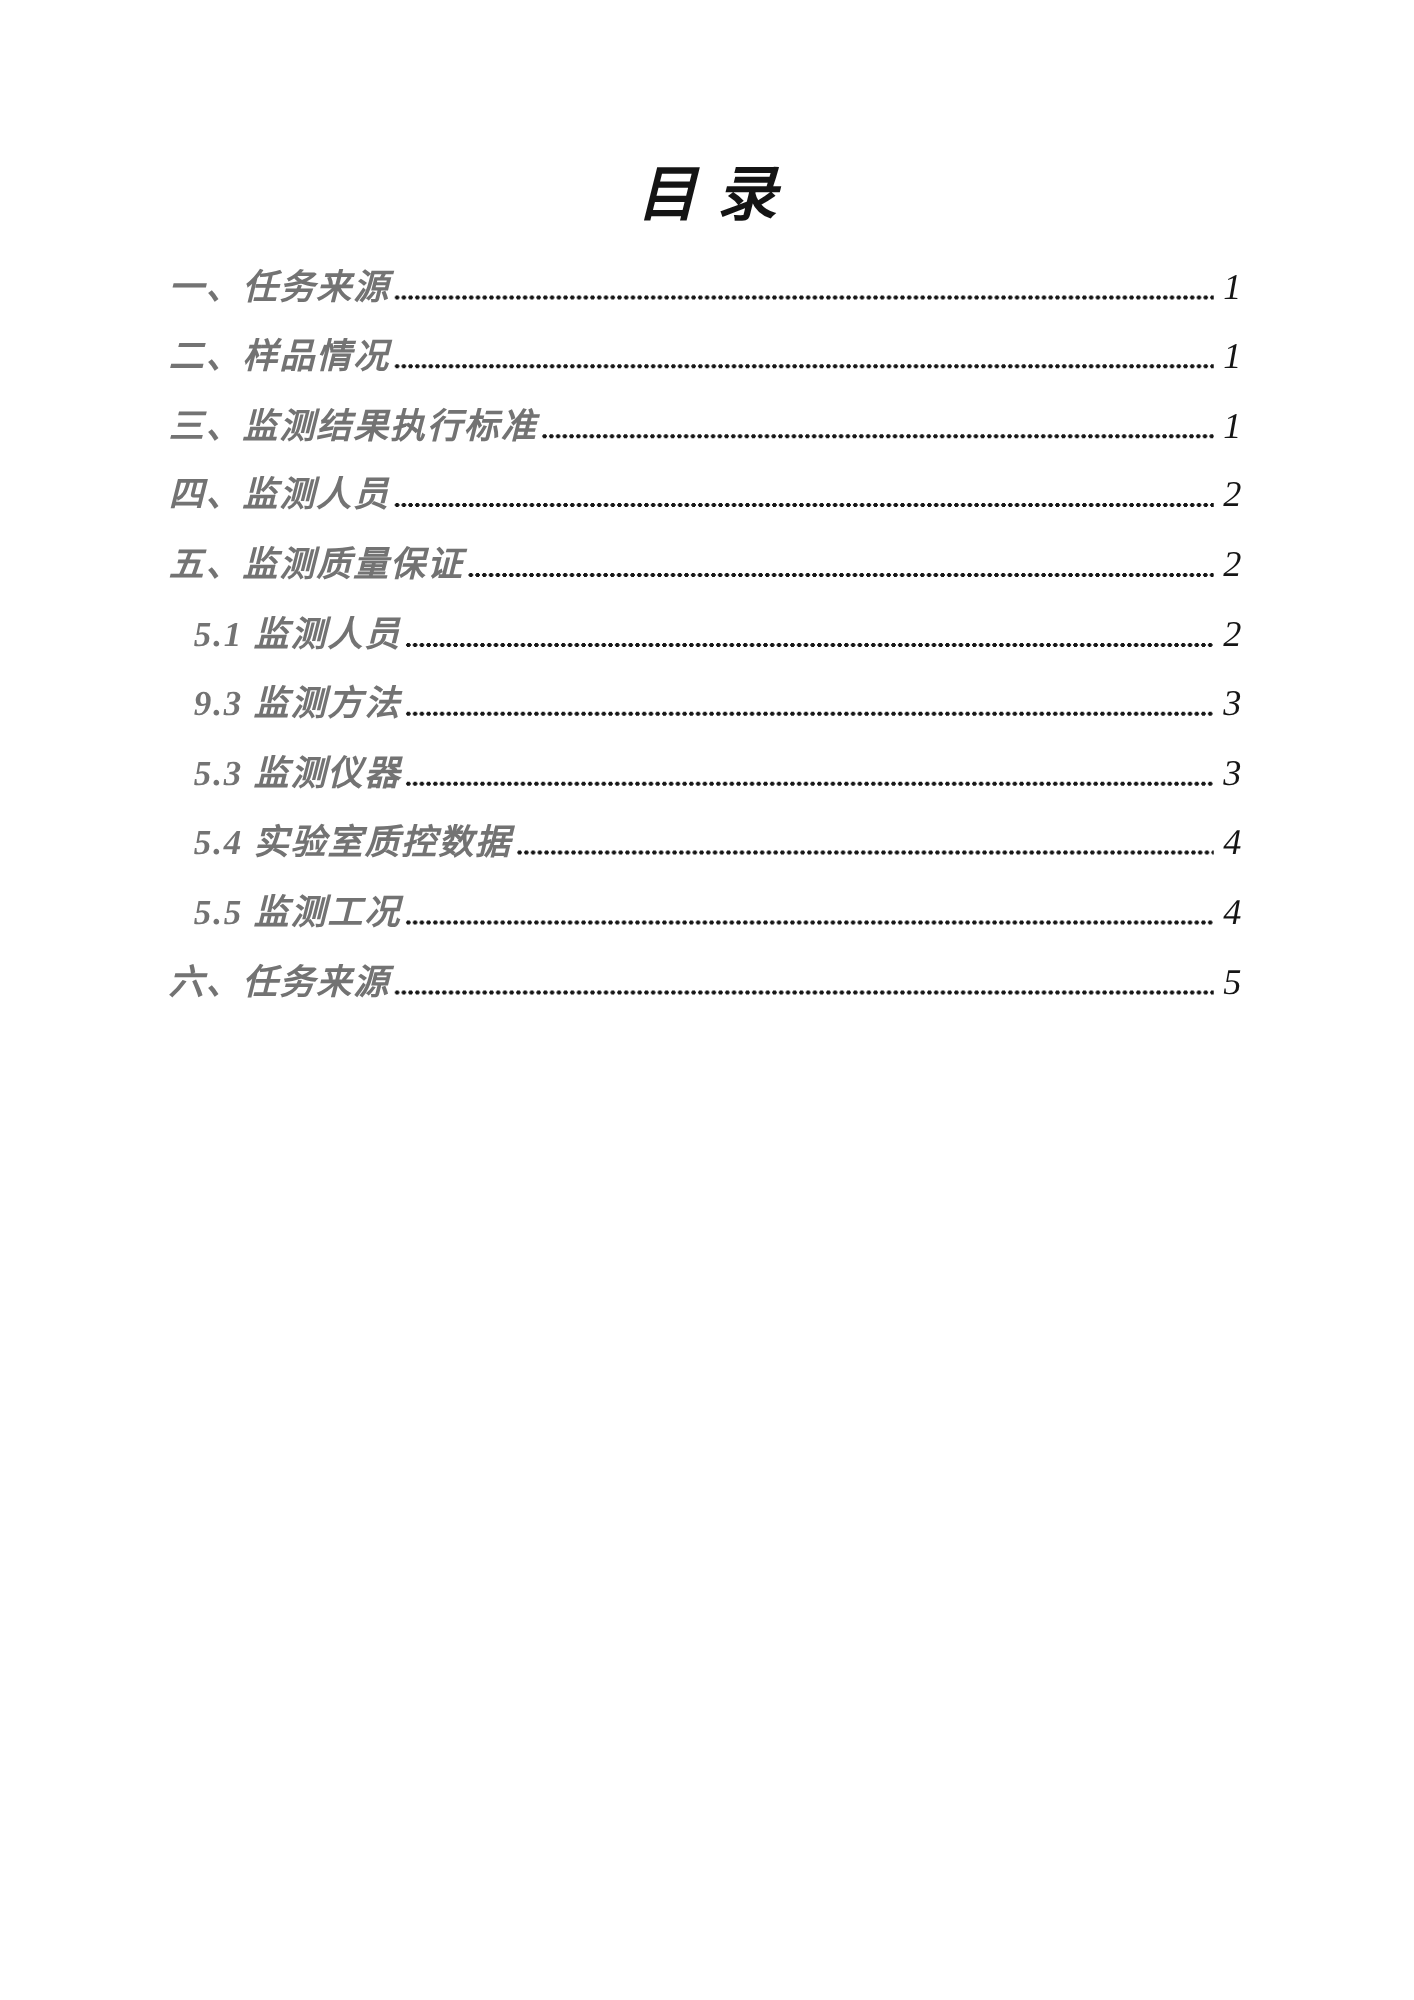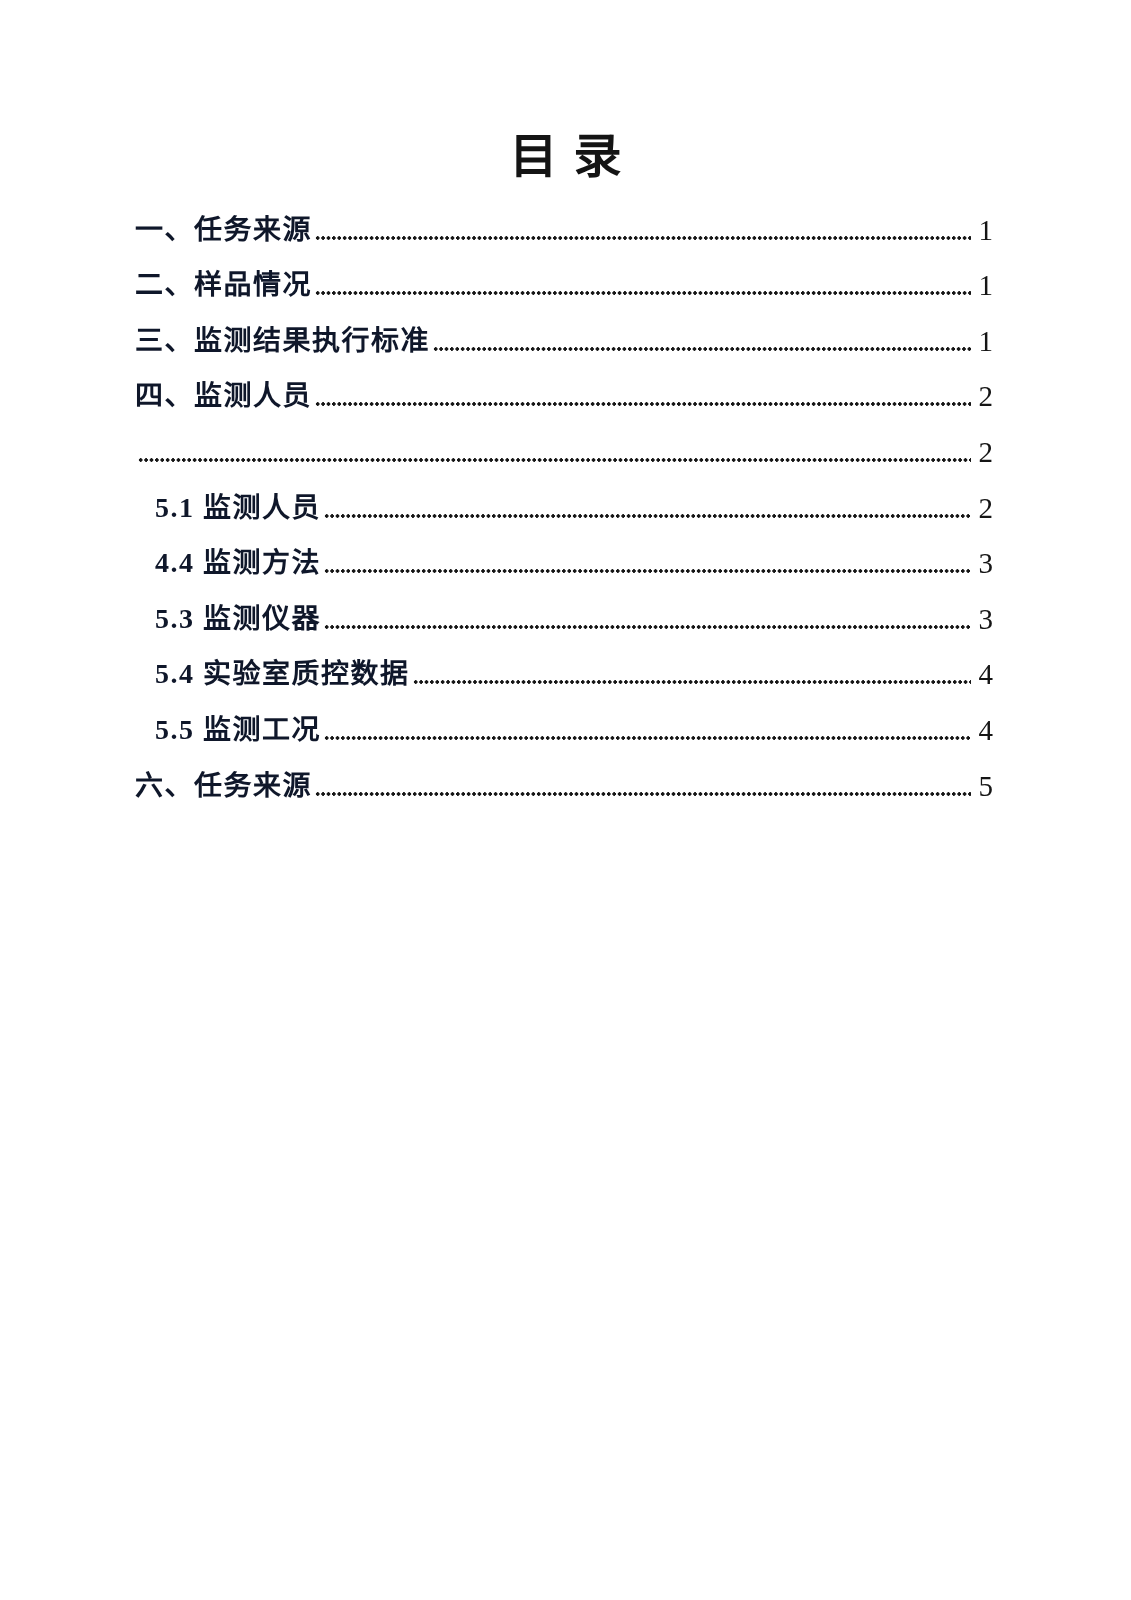--- a/index.html
+++ b/index.html
@@ -9,20 +9,21 @@
   }
   .page {
     position: relative;
     width: 1131px;
     height: 1600px;
     margin: 0 auto;
     background: #ffffff;
     color: #111111;
     font-family: "Liberation Serif", "DejaVu Serif", serif;
     overflow: hidden;
+    font-style: italic;
   }
   .doc-title {
     padding-top: 126px;
     height: 62px;
     line-height: 62px;
     text-align: center;
     font-size: 48px;
     font-weight: bold;
     letter-spacing: 16px;
     padding-left: 16px; 
@@ -41,21 +42,21 @@
   }
   .toc-row.sub {
     padding-left: 20px;
     text-align: right;
   }
   .toc-label {
     font-size: 28px;
     font-weight: 600;
     letter-spacing: 1.5px;
     white-space: nowrap;
-    color: #0f172a;
+    color: #737373;
   }
   .toc-dots {
     flex: 1;
     height: 8px;
     margin: 0 8px 5px 3px;
     background-image: radial-gradient(circle 1.75px at center, #161616 1.55px, rgba(0,0,0,0) 1.9px);
     background-size: 5.4px 8px;
     background-repeat: repeat-x;
     background-position: left center;
   }
@@ -93,32 +94,33 @@
       <span class="toc-page">1</span>
     </div>
 
     <div class="toc-row">
       <span class="toc-label">四、监测人员</span>
       <span class="toc-dots"></span>
       <span class="toc-page">2</span>
     </div>
 
     <div class="toc-row">
+      <span class="toc-label">五、监测质量保证</span>
       <span class="toc-dots"></span>
       <span class="toc-page">2</span>
     </div>
 
     <div class="toc-row sub">
       <span class="toc-label">5.1 监测人员</span>
       <span class="toc-dots"></span>
       <span class="toc-page">2</span>
     </div>
 
     <div class="toc-row sub">
-      <span class="toc-label">4.4 监测方法</span>
+      <span class="toc-label">9.3 监测方法</span>
       <span class="toc-dots"></span>
       <span class="toc-page">3</span>
     </div>
 
     <div class="toc-row sub">
       <span class="toc-label">5.3 监测仪器</span>
       <span class="toc-dots"></span>
       <span class="toc-page">3</span>
     </div>
 

